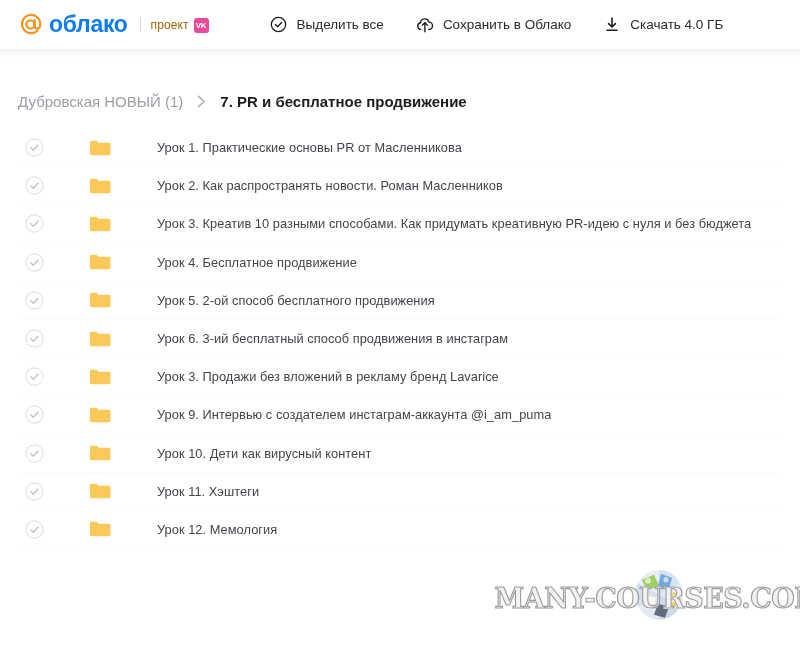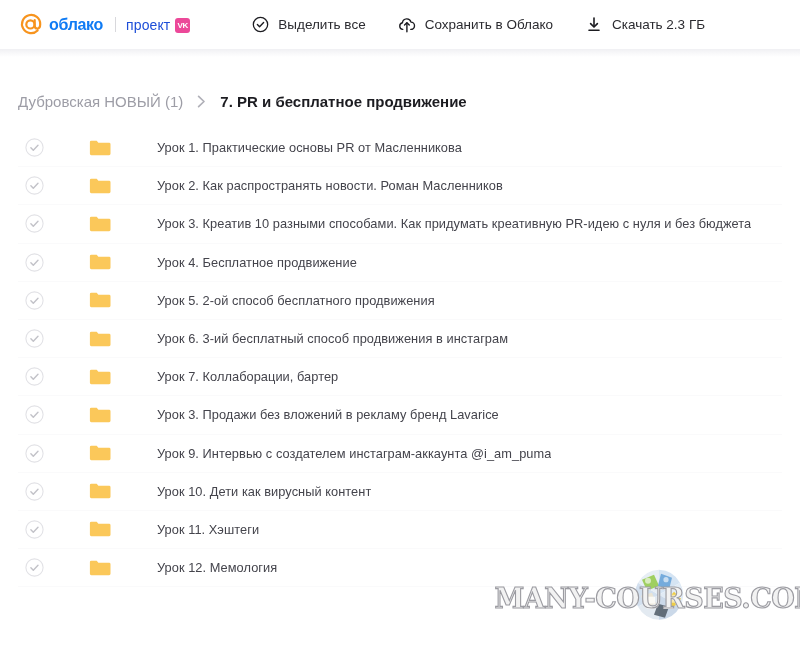--- a/index.html
+++ b/index.html
@@ -45,37 +45,37 @@
   }
   .logo-at {
     width: 25px;
     height: 25px;
     position: relative;
     margin-right: 6px;
     flex: 0 0 auto;
   }
   .logo-mark { display:block; }
   .logo-word {
-    font-size: 16px;
+    font-size: 23px;
     font-weight: 700;
     color: #0f7bf4;
     letter-spacing: -0.3px;
     line-height: 1;
     position: relative;
     top: 0px;
   }
   .logo-divider {
     width: 1px;
     height: 15px;
     background: #d8d8dc;
     margin: 0 10px 0 12px;
   }
   .proekt-label {
-    font-size: 14px;
-    color: #1d4ed8;
+    font-size: 12px;
+    color: #a16207;
     letter-spacing: 0.1px;
   }
   .vk-badge {
     display: inline-flex;
     align-items: center;
     justify-content: center;
     width: 15px;
     height: 15px;
     border-radius: 3px;
     background: #ec4899;
@@ -252,21 +252,21 @@
       </button>
 
       <button class="hdr-btn">
         <span class="ic">
           <svg width="16" height="17" viewBox="0 0 16 17" aria-hidden="true">
             <path d="M8 2.1v8.4" fill="none" stroke="#1c1c21" stroke-width="1.6" stroke-linecap="round"></path>
             <path d="M4.6 7.6L8 11l3.4-3.4" fill="none" stroke="#1c1c21" stroke-width="1.6" stroke-linecap="round" stroke-linejoin="round"></path>
             <path d="M3 14.2h10" fill="none" stroke="#1c1c21" stroke-width="1.6" stroke-linecap="round"></path>
           </svg>
         </span>
-        <span>Скачать 2.3 ГБ</span>
+        <span>Скачать 4.0 ГБ</span>
       </button>
 
     </div>
   </div>
   <div class="header-shadow"></div>
 
   <div class="breadcrumb">
     <span class="crumb-parent">Дубровская НОВЫЙ (1)</span>
     <span class="crumb-sep">
       <svg width="9" height="13" viewBox="0 0 9 13" aria-hidden="true">
@@ -353,34 +353,20 @@
             <circle cx="9.5" cy="9.5" r="8.6" fill="#ffffff" stroke="#e2e2e6" stroke-width="1.1"></circle>
             <path d="M5.9 9.7l2.4 2.5 4.7-5" fill="none" stroke="#c2c2c8" stroke-width="1.4" stroke-linecap="round" stroke-linejoin="round"></path>
           </svg>
         </span>
         <span class="folder-ic">
           <svg width="22" height="18" viewBox="0 0 22 18" aria-hidden="true">
             <path d="M0.9 3.1a1.4 1.4 0 0 1 1.4-1.4h5.4l1.7 2.1h10.7a1.4 1.4 0 0 1 1.4 1.4v9.6a1.4 1.4 0 0 1-1.4 1.4H2.3a1.4 1.4 0 0 1-1.4-1.4z" fill="#fbc85a"></path>
           </svg>
         </span>
         <span class="file-name">Урок 6. 3-ий бесплатный способ продвижения в инстаграм</span>
-      </div>
-      <div class="file-row">
-        <span class="check">
-          <svg width="19" height="19" viewBox="0 0 19 19" aria-hidden="true">
-            <circle cx="9.5" cy="9.5" r="8.6" fill="#ffffff" stroke="#e2e2e6" stroke-width="1.1"></circle>
-            <path d="M5.9 9.7l2.4 2.5 4.7-5" fill="none" stroke="#c2c2c8" stroke-width="1.4" stroke-linecap="round" stroke-linejoin="round"></path>
-          </svg>
-        </span>
-        <span class="folder-ic">
-          <svg width="22" height="18" viewBox="0 0 22 18" aria-hidden="true">
-            <path d="M0.9 3.1a1.4 1.4 0 0 1 1.4-1.4h5.4l1.7 2.1h10.7a1.4 1.4 0 0 1 1.4 1.4v9.6a1.4 1.4 0 0 1-1.4 1.4H2.3a1.4 1.4 0 0 1-1.4-1.4z" fill="#fbc85a"></path>
-          </svg>
-        </span>
-        <span class="file-name">Урок 7. Коллаборации, бартер</span>
       </div>
       <div class="file-row">
         <span class="check">
           <svg width="19" height="19" viewBox="0 0 19 19" aria-hidden="true">
             <circle cx="9.5" cy="9.5" r="8.6" fill="#ffffff" stroke="#e2e2e6" stroke-width="1.1"></circle>
             <path d="M5.9 9.7l2.4 2.5 4.7-5" fill="none" stroke="#c2c2c8" stroke-width="1.4" stroke-linecap="round" stroke-linejoin="round"></path>
           </svg>
         </span>
         <span class="folder-ic">
           <svg width="22" height="18" viewBox="0 0 22 18" aria-hidden="true">

